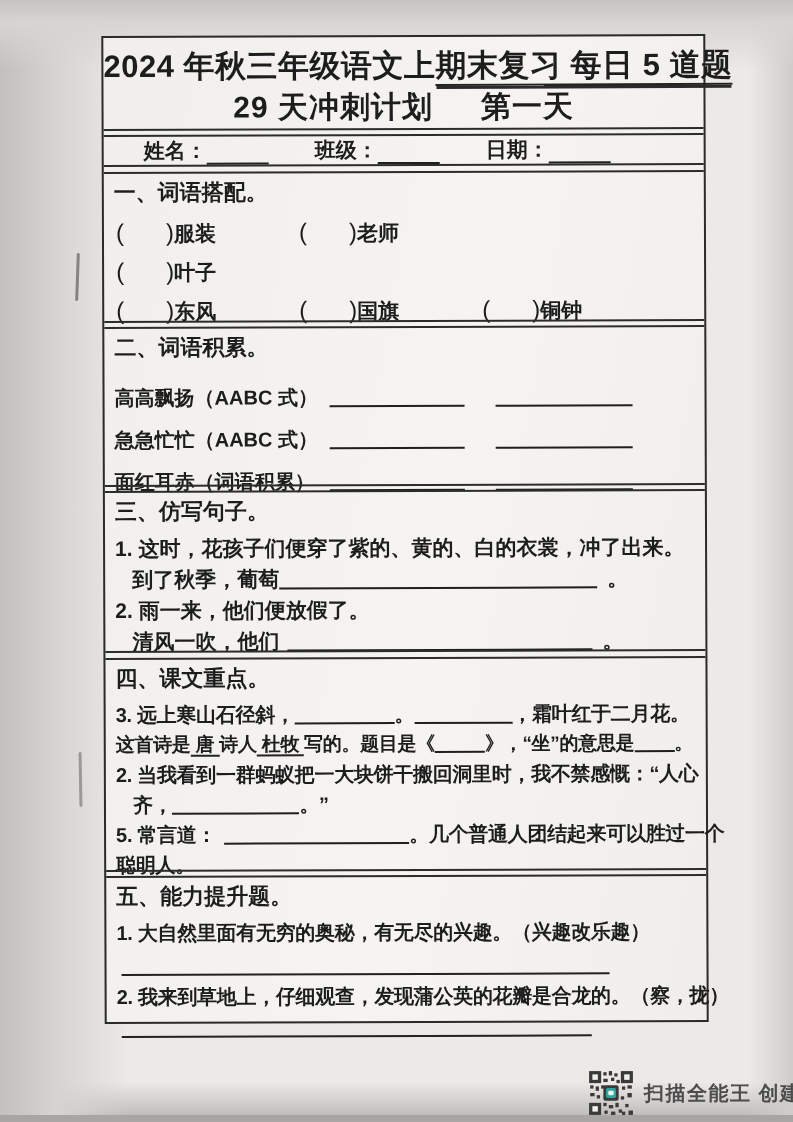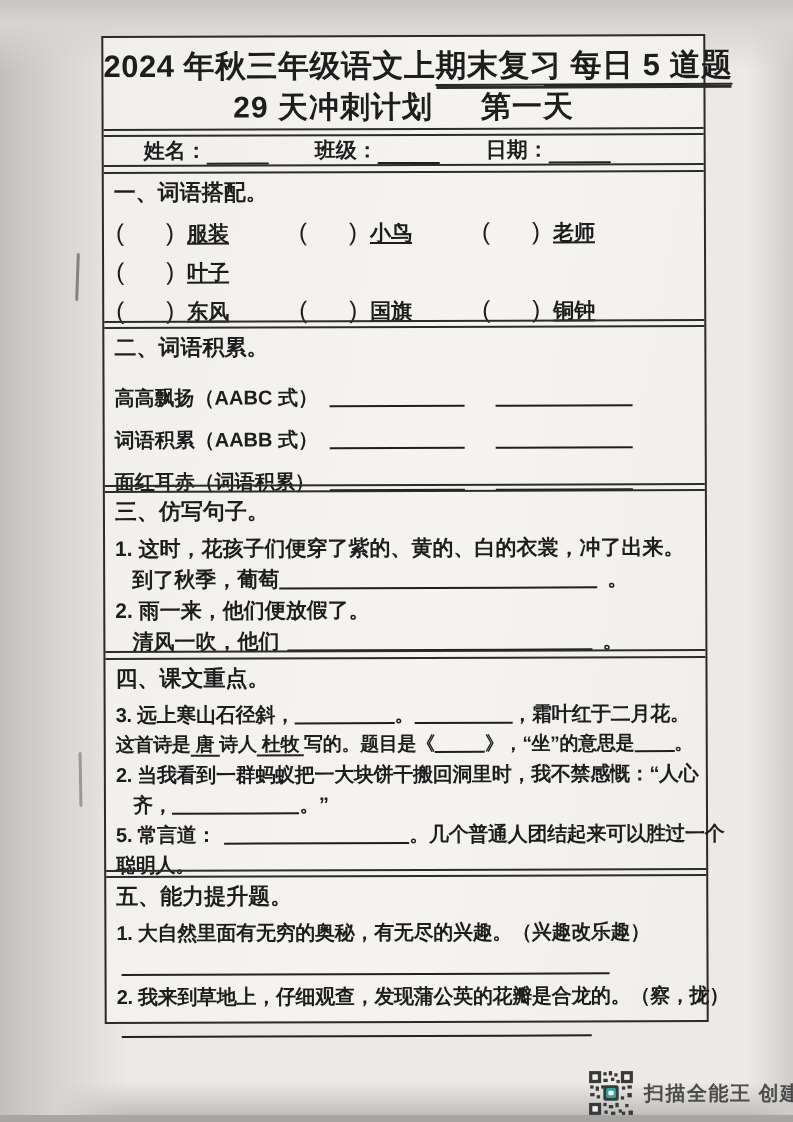--- a/index.html
+++ b/index.html
@@ -36,21 +36,21 @@
   .namerow{height:28px;display:flex;align-items:center;padding-left:40px;font-size:21px;}
   .namerow .grp{display:flex;align-items:flex-end;margin-right:46px;justify-content:flex-end;}
   .bl{display:inline-block;border-bottom:2.5px solid #1f1f1f;height:16px;vertical-align:-3px;}
   .sec{padding:0 10px 0 10px;box-sizing:border-box;}
   .sec h3{margin:5px 0 7px 0;font-size:22px;line-height:28px;font-weight:700;}
   .s1{height:147px;}
   .s1 .prow{display:flex;height:39px;align-items:center;padding-left:2px;font-size:21px;}
   .s1 .cell{width:183px;white-space:nowrap;}
   .s1 .pr{font-size:24px;font-weight:400;}
   .s1 .pgap{display:inline-block;width:42px;}
-  .s1 .wd{margin-left:13px;text-decoration:underline;}
+  .s1 .wd{margin-left:0;}
   .s2{height:156px;}
   .s2 .r2{display:flex;align-items:flex-end;height:42px;font-size:20px;}
   .s2 .lab{flex:0 0 215px;line-height:26px;}
   .s2 .b1{width:135px;margin-bottom:3px;}
   .s2 .spc{display:inline-block;width:31px;}
   .s2 .b2{width:137px;margin-bottom:3px;}
   .s3{height:158px;font-size:21px;}
   .s3 .ln{line-height:31px;white-space:nowrap;}
   .s3 .ind{padding-left:17px;}
   .s4{height:210px;font-size:20px;}
@@ -115,21 +115,20 @@
         <span class="bl" style="width:62px"></span>
       </span>
   </div>
 
   <div class="sep"></div>
 
   <section class="sec s1">
     <h3>一、词语搭配。</h3>
     <div class="prow">
       <span class="cell"><span class="pr">(</span><span class="pgap"></span><span class="pr">)</span><span class="wd">服装</span></span>
-      <span class="cell"><span class="pr">(</span><span class="pgap"></span><span class="pr">)</span><span class="wd">小鸟</span></span>
       <span class="cell"><span class="pr">(</span><span class="pgap"></span><span class="pr">)</span><span class="wd">老师</span></span>
     </div>
     <div class="prow">
       <span class="cell"><span class="pr">(</span><span class="pgap"></span><span class="pr">)</span><span class="wd">叶子</span></span>
     </div>
     <div class="prow">
       <span class="cell"><span class="pr">(</span><span class="pgap"></span><span class="pr">)</span><span class="wd">东风</span></span>
       <span class="cell"><span class="pr">(</span><span class="pgap"></span><span class="pr">)</span><span class="wd">国旗</span></span>
       <span class="cell"><span class="pr">(</span><span class="pgap"></span><span class="pr">)</span><span class="wd">铜钟</span></span>
     </div>
@@ -139,21 +138,21 @@
 
   <section class="sec s2">
     <h3>二、词语积累。</h3>
     <div class="r2">
       <span class="lab">高高飘扬（AABC 式）</span>
       <span class="bl b1"></span>
         <span class="spc"></span>
         <span class="bl b2"></span>
     </div>
     <div class="r2">
-      <span class="lab">词语积累（AABB 式）</span>
+      <span class="lab">急急忙忙（AABC 式）</span>
       <span class="bl b1"></span>
         <span class="spc"></span>
         <span class="bl b2"></span>
     </div>
     <div class="r2">
       <span class="lab">面红耳赤（词语积累）</span>
       <span class="bl b1"></span>
         <span class="spc"></span>
         <span class="bl b2"></span>
     </div>

